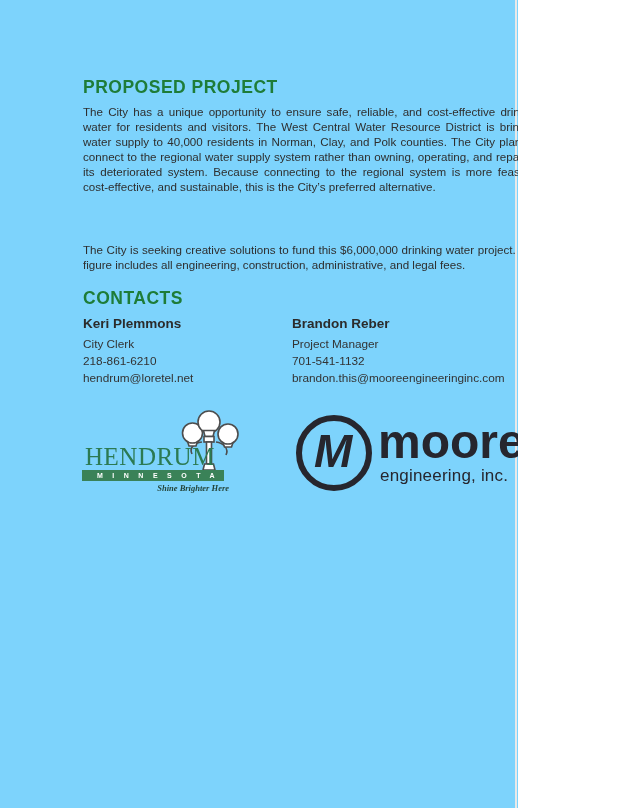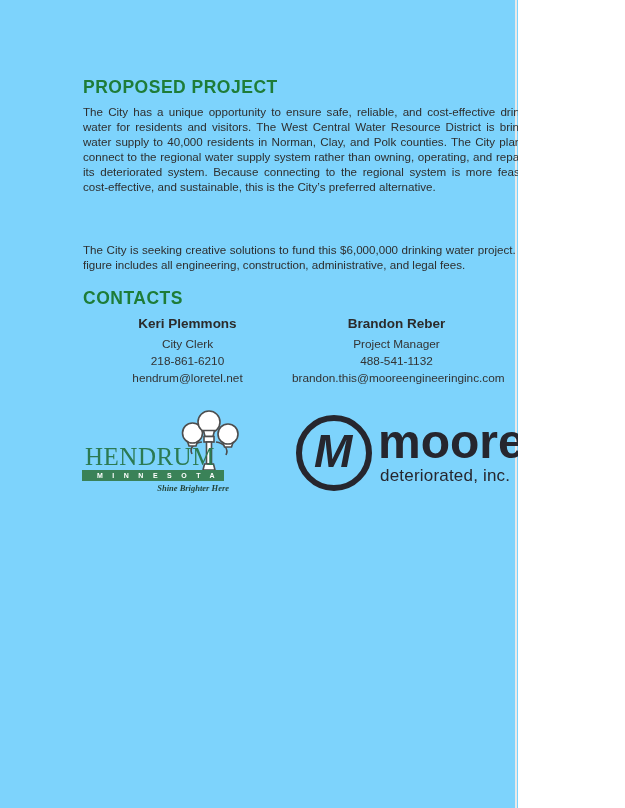--- a/index.html
+++ b/index.html
@@ -38,21 +38,20 @@
   #heading-proposed { top: 78px; }
   #para-proposed    { top: 104px; }
   #heading-cost     { top: 214px; }
   #para-cost        { top: 242px; }
   #heading-contacts { top: 289px; }
 
   .contacts-row {
     position: absolute;
     left: 83px; top: 316px;
     display: flex;
-    text-align: center;
   }
   .contact { width: 209px; }
   .contact-name {
     font-size: 13.5px;
     font-weight: bold;
     line-height: 16px;
     margin-bottom: 4px;
     color: #2b2b2b;
   }
   .contact-line {
@@ -162,21 +161,21 @@
   <div class="contacts-row">
     <div class="contact">
       <div class="contact-name">Keri Plemmons</div>
       <div class="contact-line">City Clerk</div>
       <div class="contact-line">218-861-6210</div>
       <div class="contact-line">hendrum@loretel.net</div>
     </div>
     <div class="contact">
       <div class="contact-name">Brandon Reber</div>
       <div class="contact-line">Project Manager</div>
-      <div class="contact-line">488-541-1132</div>
+      <div class="contact-line">701-541-1132</div>
       <div class="contact-line">brandon.this@mooreengineeringinc.com</div>
     </div>
   </div>
 
   <div class="hendrum-logo">
     <svg class="hendrum-lamppost" viewBox="0 0 170 100" width="170" height="100" aria-hidden="true">
       <g stroke="#4d4d4d" stroke-width="1.6" fill="#ffffff">
 
         <path d="M129,42 C121,43 116,48 119,54" fill="none"></path>
         <path d="M143,42 C151,43 156,49 153,55" fill="none"></path>
@@ -200,15 +199,15 @@
       <span>MINNESOTA</span>
     </div>
     <div class="hendrum-tagline">Shine Brighter Here</div>
   </div>
 
   <div class="moore-logo">
     <div class="moore-circle">
       <span class="moore-m">M</span>
     </div>
     <div class="moore-name">moore</div>
-    <div class="moore-subtitle">deteriorated, inc.</div>
+    <div class="moore-subtitle">engineering, inc.</div>
   </div>
 </div>
 
 </body></html>

